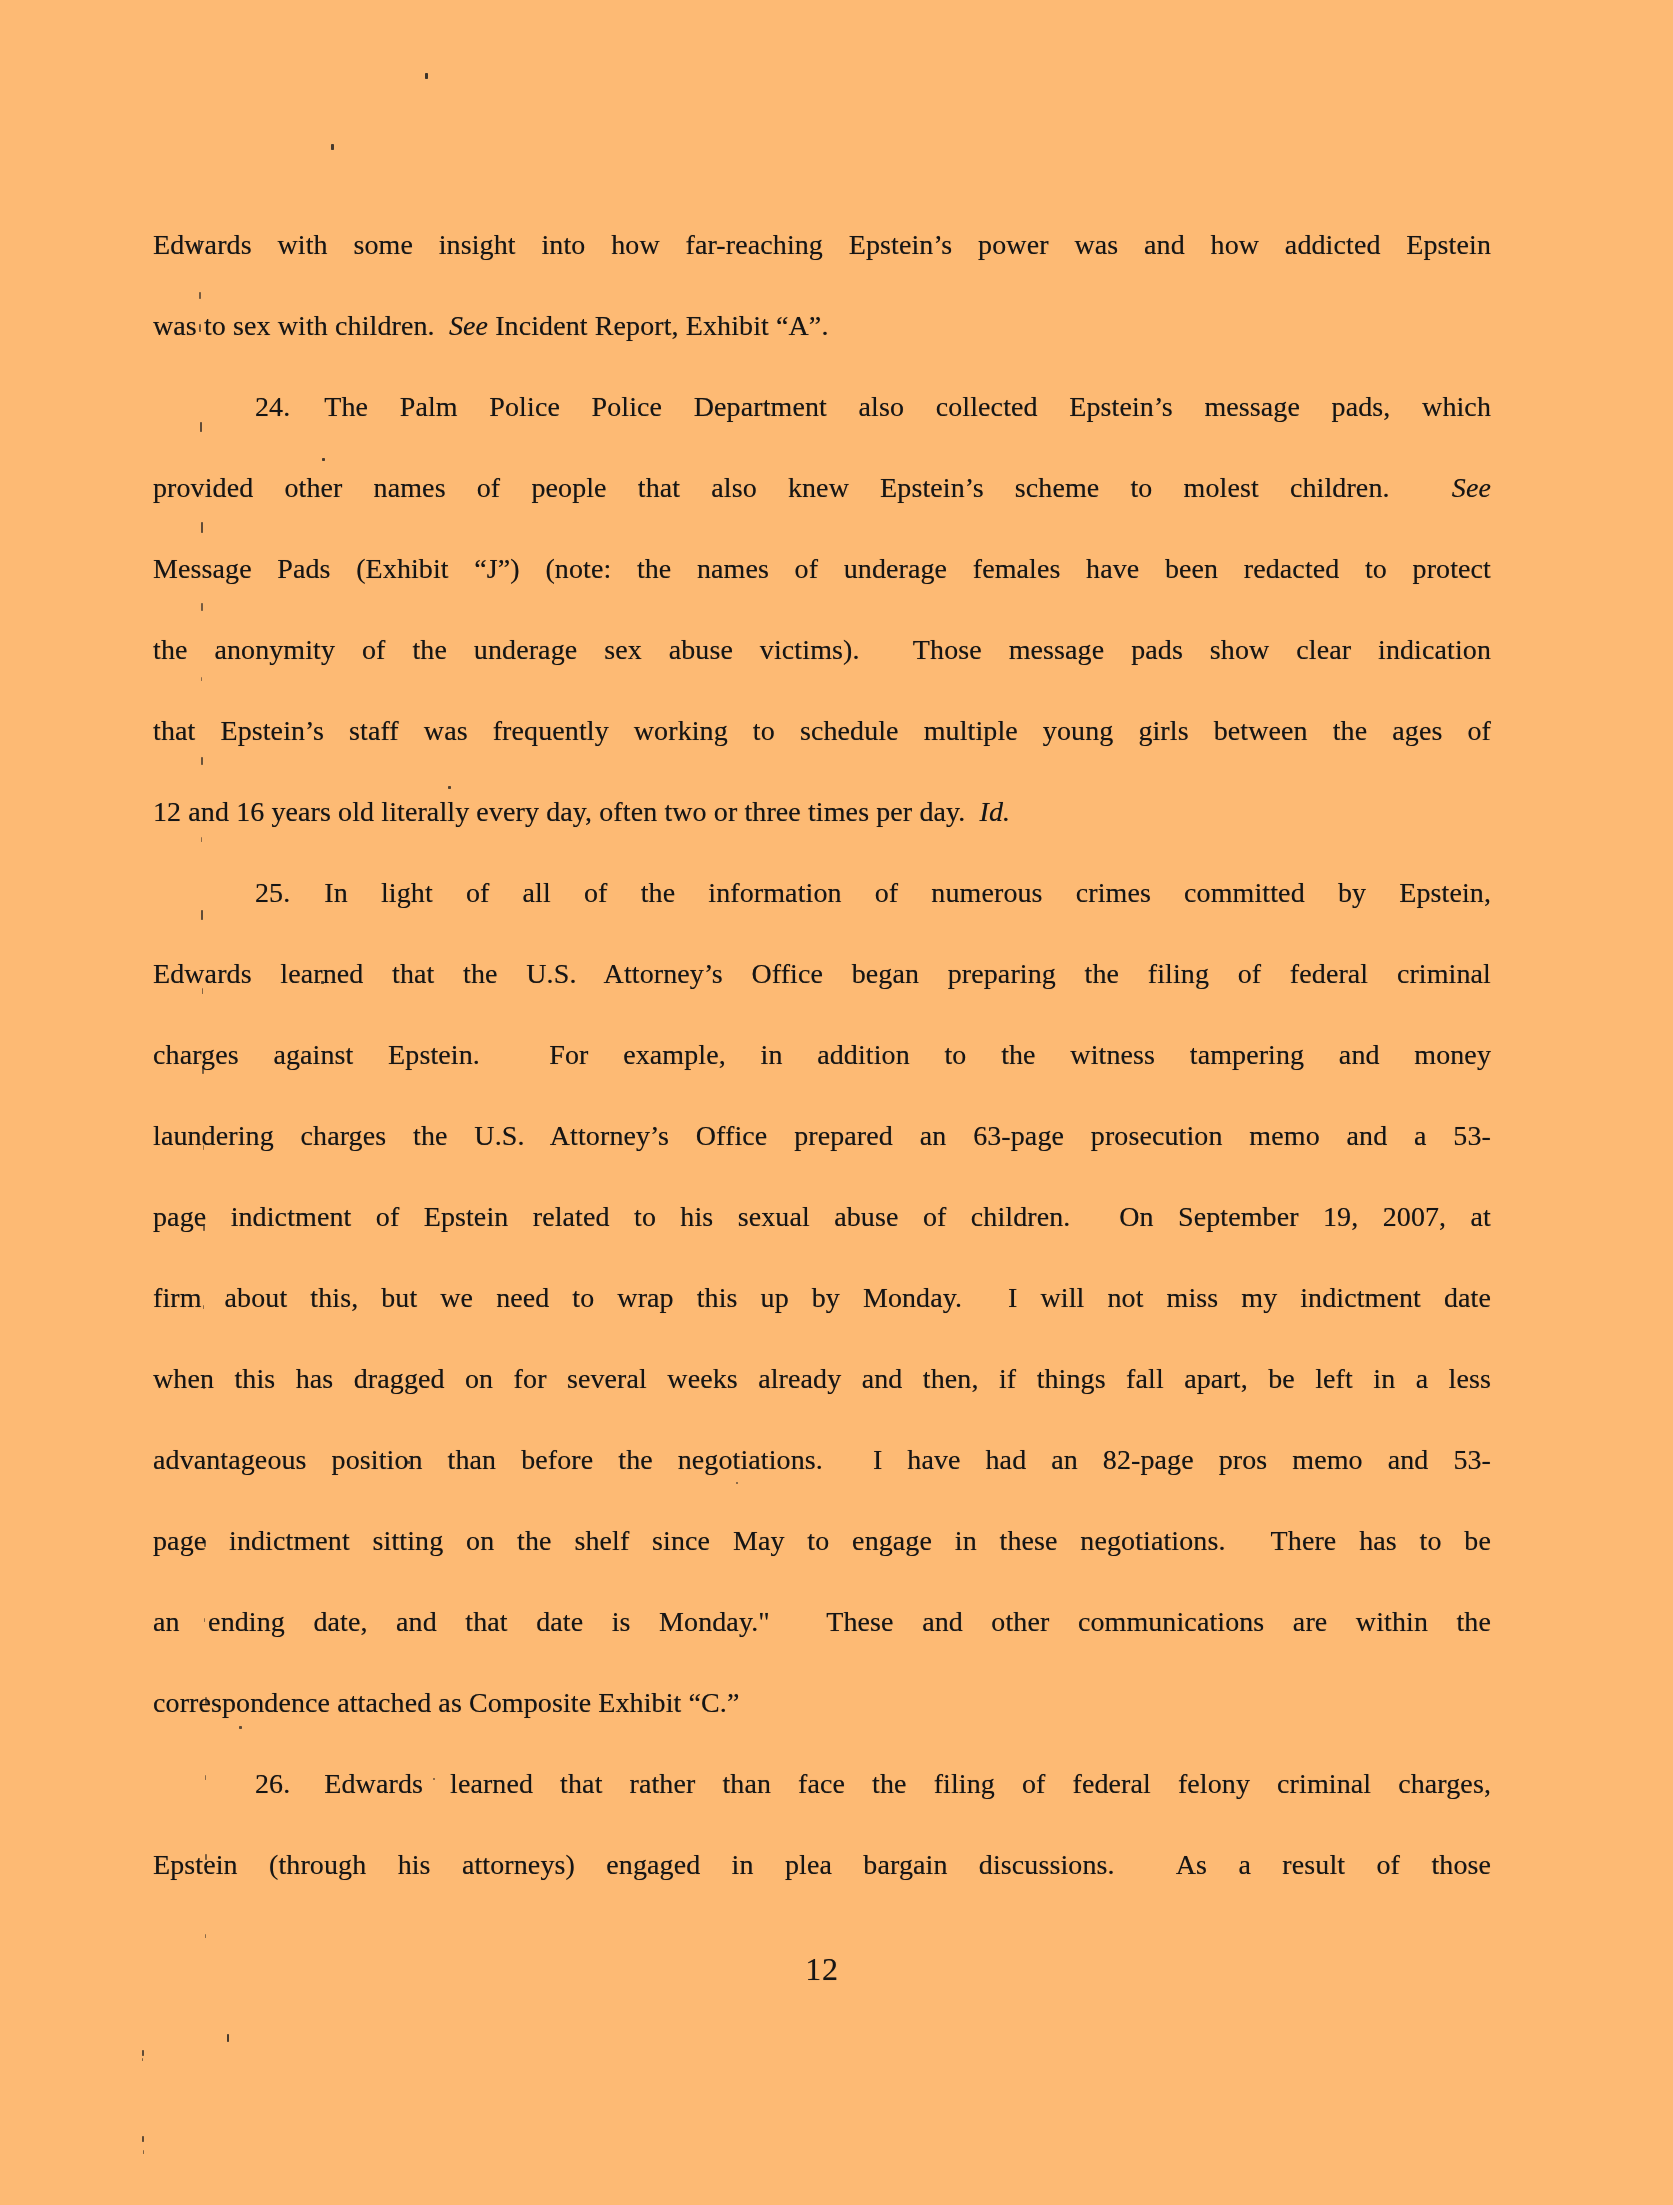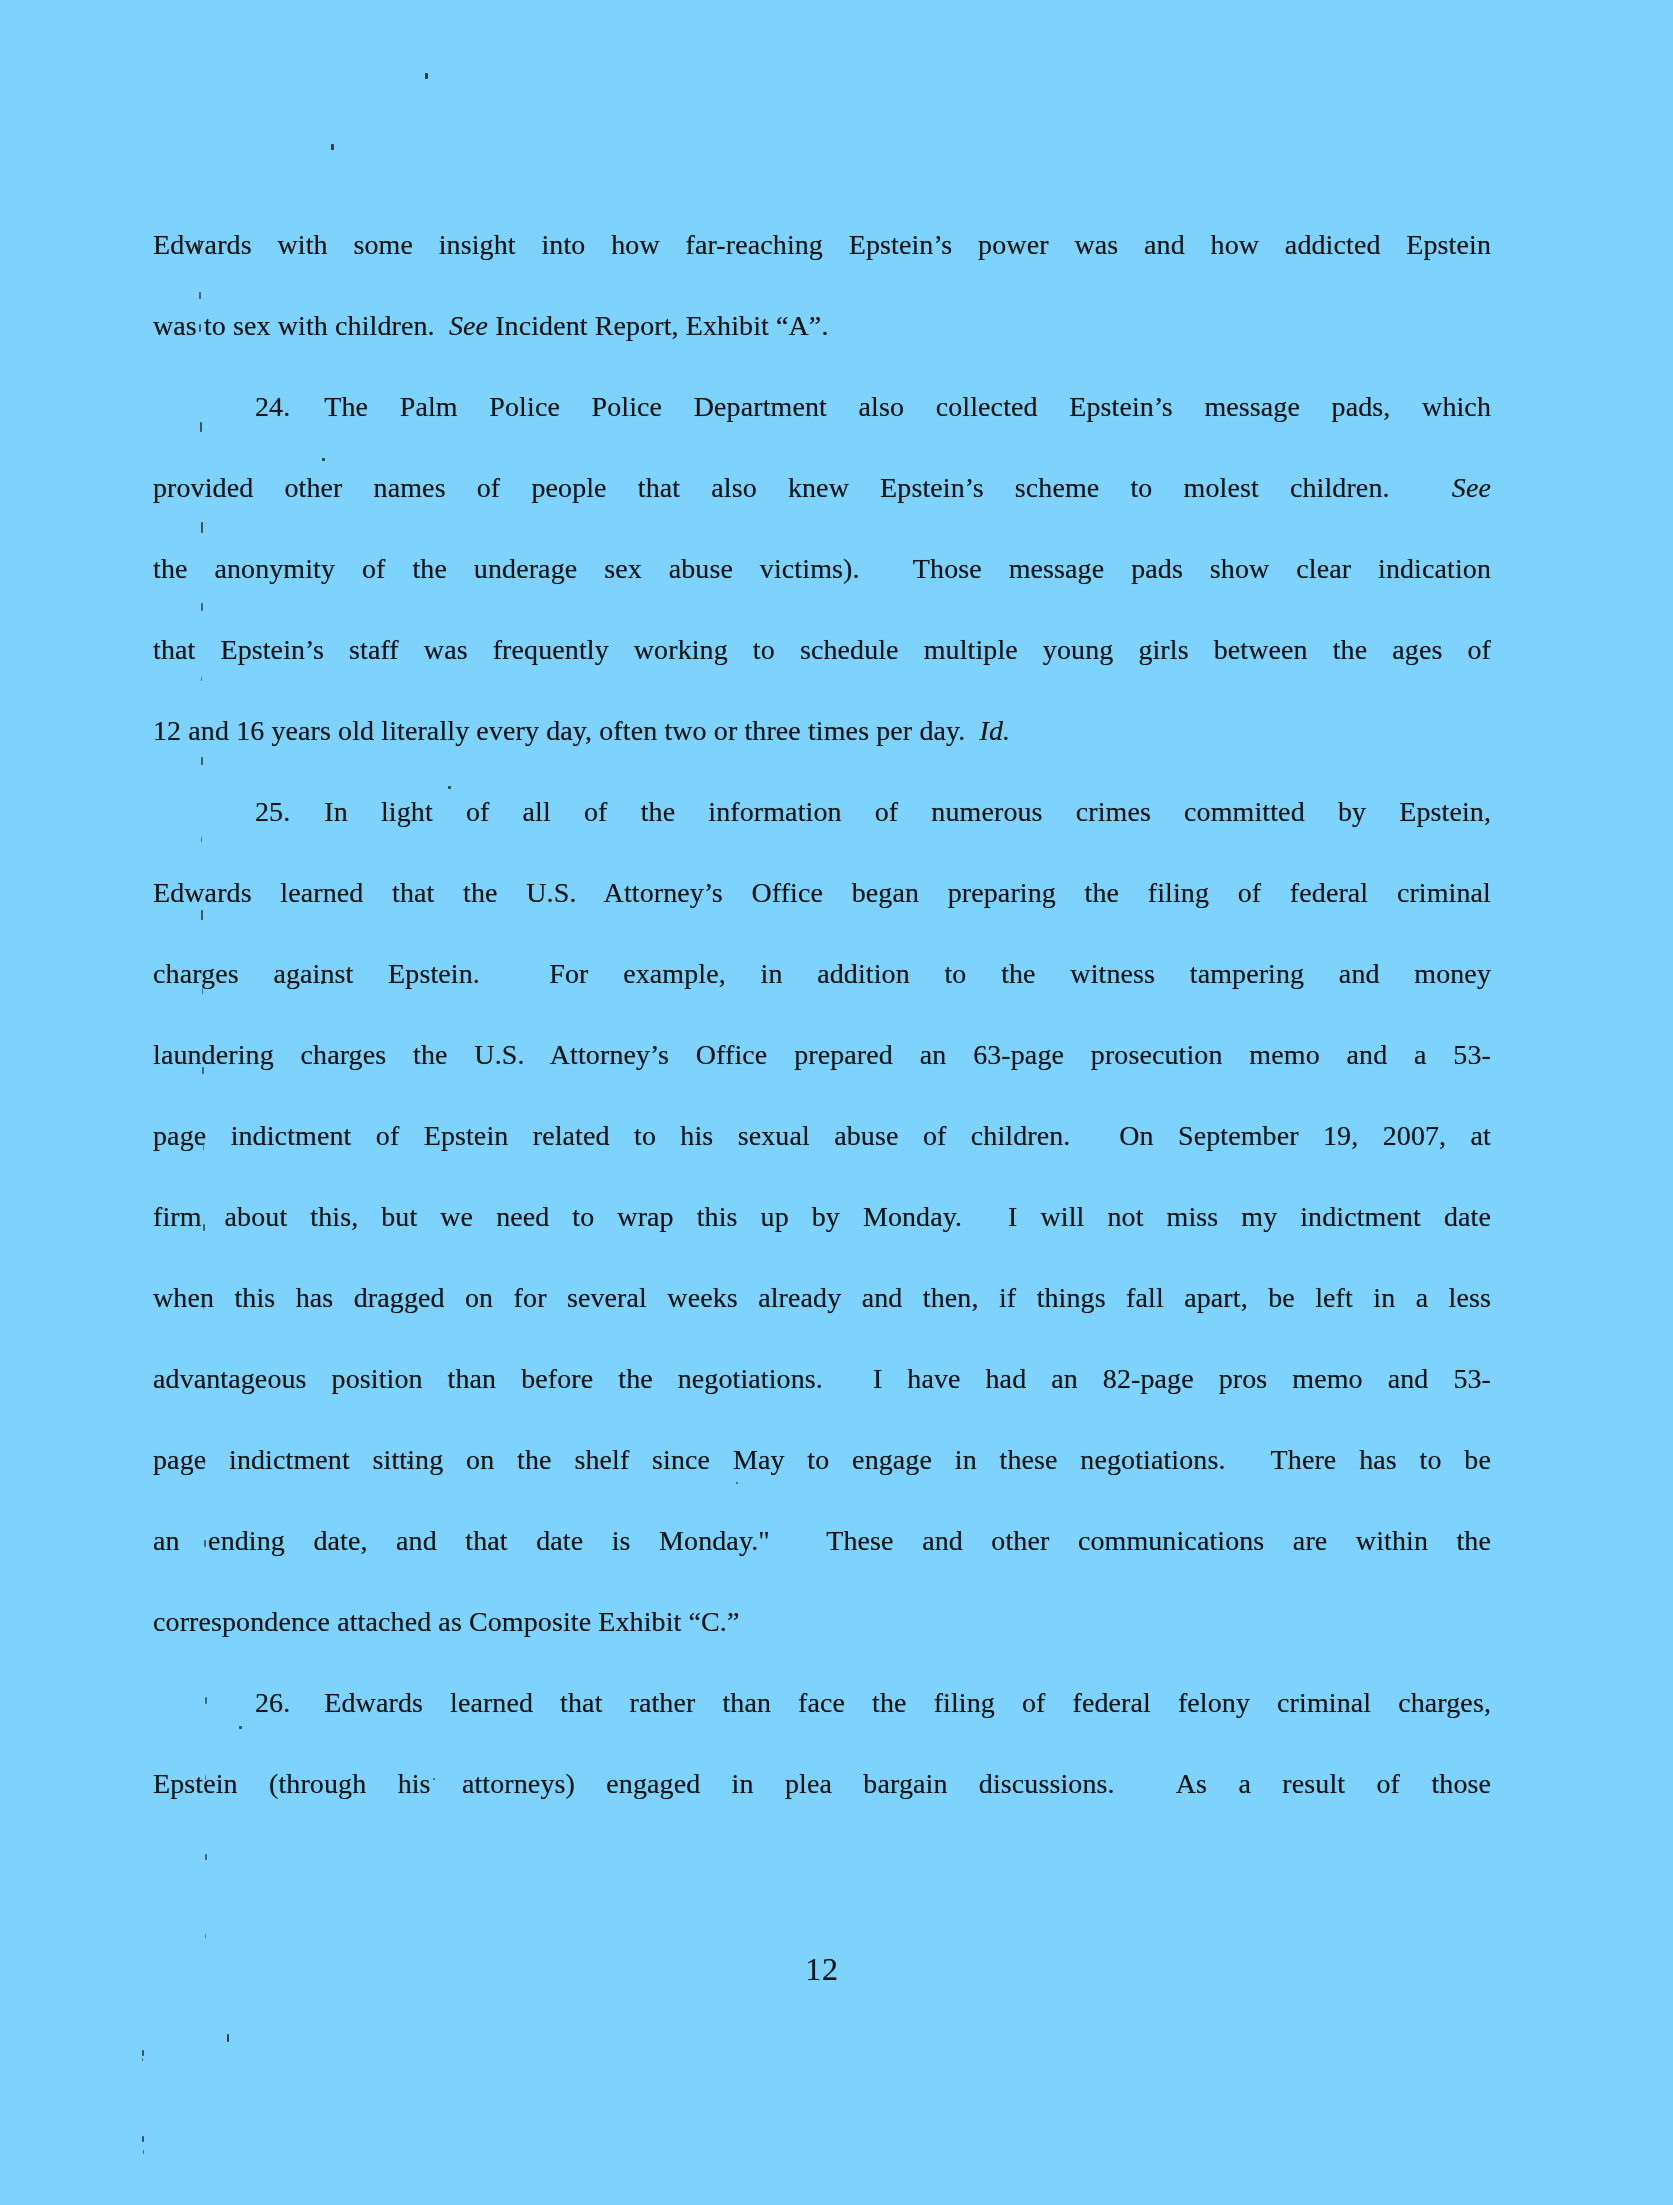--- a/index.html
+++ b/index.html
@@ -4,21 +4,21 @@
 <style>
   html, body {
     margin: 0;
     padding: 0;
     background: #e8e8e8;
   }
   .page {
     position: relative;
     width: 1674px;
     height: 2205px;
-    background: #7dd3fc;
+    background: #fdba74;
     margin: 0 auto;
     overflow: hidden;
     font-family: "Liberation Serif", "DejaVu Serif", serif;
     color: #151515;
   }
   .doc-body {
     position: absolute;
     left: 153px;
     top: 204px;
     width: 1338px;
@@ -74,20 +74,21 @@
 </style>
 </head>
 <body>
 
 <div class="page">
   <div class="doc-body" id="doc-body">
       <div class="line just"><span>Edwards with some insight into how far-reaching Epstein’s power was and how addicted Epstein</span></div>
       <div class="line"><span>was to sex with children.&nbsp; </span><span class="it">See</span><span> Incident Report, Exhibit “A”.</span></div>
       <div class="line just para"><span>24.</span><span class="tab"></span><span>The Palm Police Police Department also collected Epstein’s message pads, which</span></div>
       <div class="line just"><span>provided other names of people that also knew Epstein’s scheme to molest children.&nbsp; </span><span class="it">See</span></div>
+      <div class="line just"><span>Message Pads (Exhibit “J”) (note: the names of underage females have been redacted to protect</span></div>
       <div class="line just"><span>the anonymity of the underage sex abuse victims).&nbsp; Those message pads show clear indication</span></div>
       <div class="line just"><span>that Epstein’s staff was frequently working to schedule multiple young girls between the ages of</span></div>
       <div class="line"><span>12 and 16 years old literally every day, often two or three times per day.&nbsp; </span><span class="it">Id.</span></div>
       <div class="line just para"><span>25.</span><span class="tab"></span><span>In light of all of the information of numerous crimes committed by Epstein,</span></div>
       <div class="line just"><span>Edwards learned that the U.S. Attorney’s Office began preparing the filing of federal criminal</span></div>
       <div class="line just"><span>charges against Epstein.&nbsp; For example, in addition to the witness tampering and money</span></div>
       <div class="line just"><span>laundering charges the U.S. Attorney’s Office prepared an 63-page prosecution memo and a 53-</span></div>
       <div class="line just"><span>page indictment of Epstein related to his sexual abuse of children.&nbsp; On September 19, 2007, at</span></div>
       <div class="line just"><span>firm about this, but we need to wrap this up by Monday.&nbsp; I will not miss my indictment date</span></div>
       <div class="line just"><span>when this has dragged on for several weeks already and then, if things fall apart, be left in a less</span></div>

